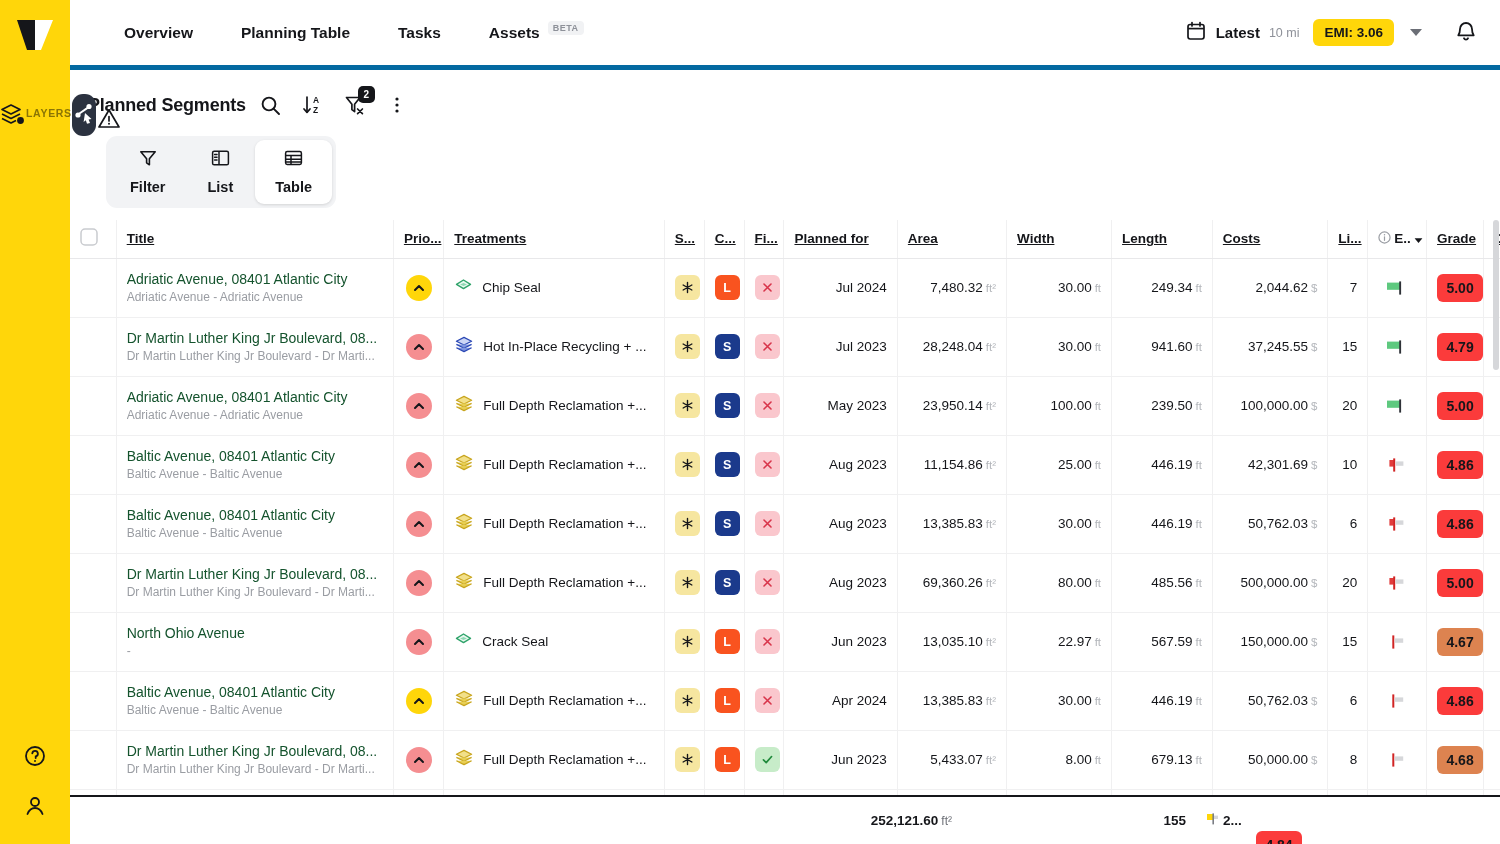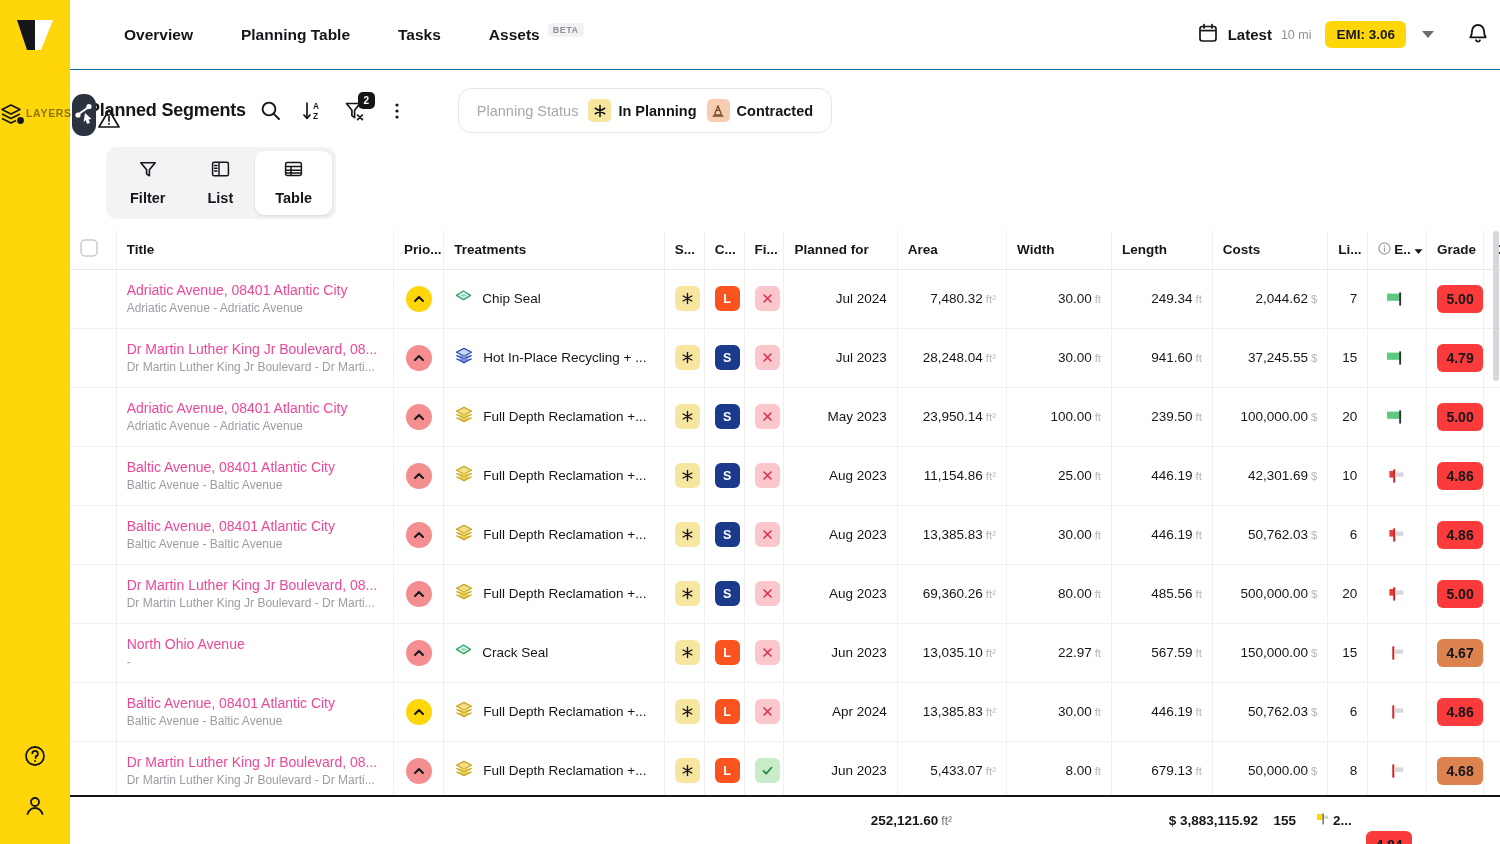--- a/index.html
+++ b/index.html
@@ -25,21 +25,21 @@
   .rail-btn.active { background:#2b3240; }
   .rail-icon { display:flex; align-items:center; justify-content:center; width:42px; height:42px; }
   .rail-bottom { margin-top:auto; width:100%; display:flex; flex-direction:column; align-items:center; padding-bottom:22px; gap:22px; }
 
   
   .right { flex:1 1 auto; display:flex; flex-direction:column; min-width:0; background:#fff; }
 
   
   .topnav {
     height:70px; flex:0 0 70px; display:flex; align-items:center;
-    border-bottom:1px solid #0369a1; background:#fff; padding:0 10px 0 30px;gap:19px;
+    border-bottom:5px solid #0369a1; background:#fff; padding:0 22px 0 30px;gap:19px;
   }
   .nav-items { display:flex; align-items:center; gap:0px; }
   .nav-item { font-size:15.5px; font-weight:700; color:#15161a; padding:0 24px; display:flex; align-items:center; gap:8px; cursor:pointer; }
   .beta {
     font-size:9px; font-weight:700; letter-spacing:.5px; color:#8e9199;
     background:#f1f2f4; border-radius:4px; padding:2px 5px; position:relative; top:-5px;
   }
   .nav-right { margin-left:auto; display:flex; align-items:center; gap:14px; }
   .latest-wrap { display:flex; align-items:center; gap:9px; }
   .latest-text { font-size:15px; font-weight:700; }
@@ -86,25 +86,26 @@
   .table-area { flex:1 1 auto; margin-top:12px; position:relative; overflow:hidden; }
   table.grid { border-collapse:collapse; width:1500px; table-layout:fixed; }
   table.grid th, table.grid td {
     border-right:1px solid #f0f0f1; border-bottom:1px solid #f0f0f1;
     padding:0 10px; vertical-align:middle; font-size:13.5px;
   }
   table.grid th {
     height:38px; font-weight:700; font-size:13.5px; color:#15161a;
     background:#fff; text-align:left; white-space:nowrap; overflow:hidden;
     border-bottom:1px solid #e8e8ea;
+    text-decoration:underline;
   }
   th.num, td.num { text-align:right; }
   th.ctr, td.ctr { text-align:center; }
   table.grid td { height:59px; }
-  .t-main { font-size:14px; color:#ec4899; white-space:nowrap; overflow:hidden; text-overflow:ellipsis; }
+  .t-main { font-size:14px; color:#14532d; white-space:nowrap; overflow:hidden; text-overflow:ellipsis; }
   .t-sub { font-size:12px; color:#9a9da3; margin-top:3px; white-space:nowrap; overflow:hidden; text-overflow:ellipsis; }
   .unit { color:#b3b6bb; font-size:11.5px; margin-left:3px; }
 
   .chev {
     width:26px;height:26px;border-radius:50%;display:flex;align-items:center;justify-content:center;margin:0 auto;
   }
   .chev.red { background:#f58e91; }
   .chev.yellow { background:#FFD60A; }
   .chev svg { display:block; }
 
@@ -268,41 +269,20 @@
         </div>
 
         <div class="hdr-icon-btn">
           <svg width="20" height="20" viewBox="0 0 20 20" fill="#15161a">
             <circle cx="10" cy="4" r="1.6"></circle>
               <circle cx="10" cy="10" r="1.6"></circle>
               <circle cx="10" cy="16" r="1.6"></circle>
           </svg>
         </div>
 
-        <div class="status-pill">
-          <span class="lbl">Planning Status</span>
-          <span class="item">
-            <span class="sq plan">
-              <svg width="14" height="14" viewBox="0 0 14 14" stroke="#15161a" stroke-width="1.6" stroke-linecap="round">
-                <path d="M7 1.6 L7 12.4 M2.3 4.3 L11.7 9.7 M11.7 4.3 L2.3 9.7"></path>
-              </svg>
-            </span>
-            <span>In Planning</span>
-          </span>
-          <span class="item">
-            <span class="sq contract">
-              <svg width="14" height="14" viewBox="0 0 14 14" fill="none" stroke="#7a4a2a" stroke-width="1.3" stroke-linejoin="round">
-                <path d="M7 1.8 L10.6 11 L3.4 11 Z"></path>
-                <path d="M5.4 6.3 L8.6 6.3" stroke-linecap="round"></path>
-                <path d="M2 12.2 L12 12.2" stroke-linecap="round"></path>
-              </svg>
-            </span>
-            <span>Contracted</span>
-          </span>
-        </div>
       </div>
 
       
       <div class="toggle-wrap">
         <div class="toggle">
           <span>
             <svg width="18" height="18" viewBox="0 0 18 18" fill="none" stroke="#15161a" stroke-width="1.6" stroke-linejoin="round">
               <path d="M1.8 2.8 L16.2 2.8 L10.4 9.8 L10.4 15.8 L7.6 13.8 L7.6 9.8 Z"></path>
             </svg>
           </span>
@@ -982,21 +962,20 @@
         <div style="width:38px"></div>
         <div style="width:38px"></div>
         <div style="width:38px"></div>
       <div style="width:108px"></div>
       <div class="tot-cell" style="width:104px">
         <span>252,121.60</span>
         <span class="tot-unit">ft²</span>
       </div>
       <div style="width:100px"></div>
         <div style="width:96px"></div>
-      <div class="tot-cell" style="width:110px">$ 3,883,115.92</div>
       <div class="tot-cell" style="width:38px">155</div>
       <div class="tot-cell" style="width:56px;justify-content:center;gap:4px;">
         <span>
           <svg width="13" height="14" viewBox="0 0 13 14">
               <rect x="1" y="2" width="6" height="6" fill="#FFD60A"></rect>
               <rect x="6.4" y="1.4" width="1.6" height="11" fill="#7a7d84"></rect>
               <rect x="8" y="3.6" width="4" height="3.4" fill="#d6d7da"></rect>
             </svg>
         </span>
         <span>2...</span>

